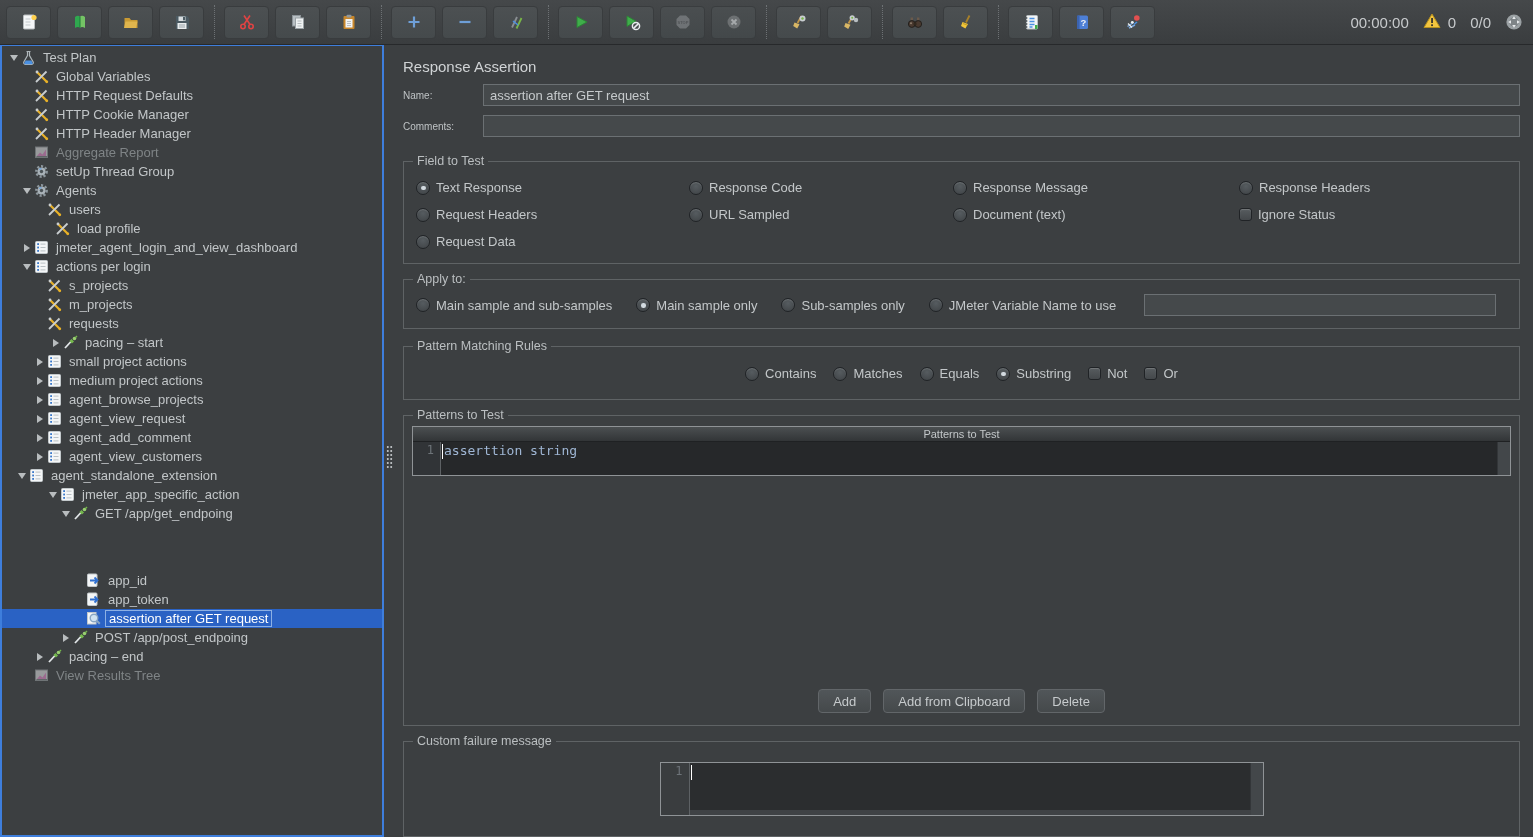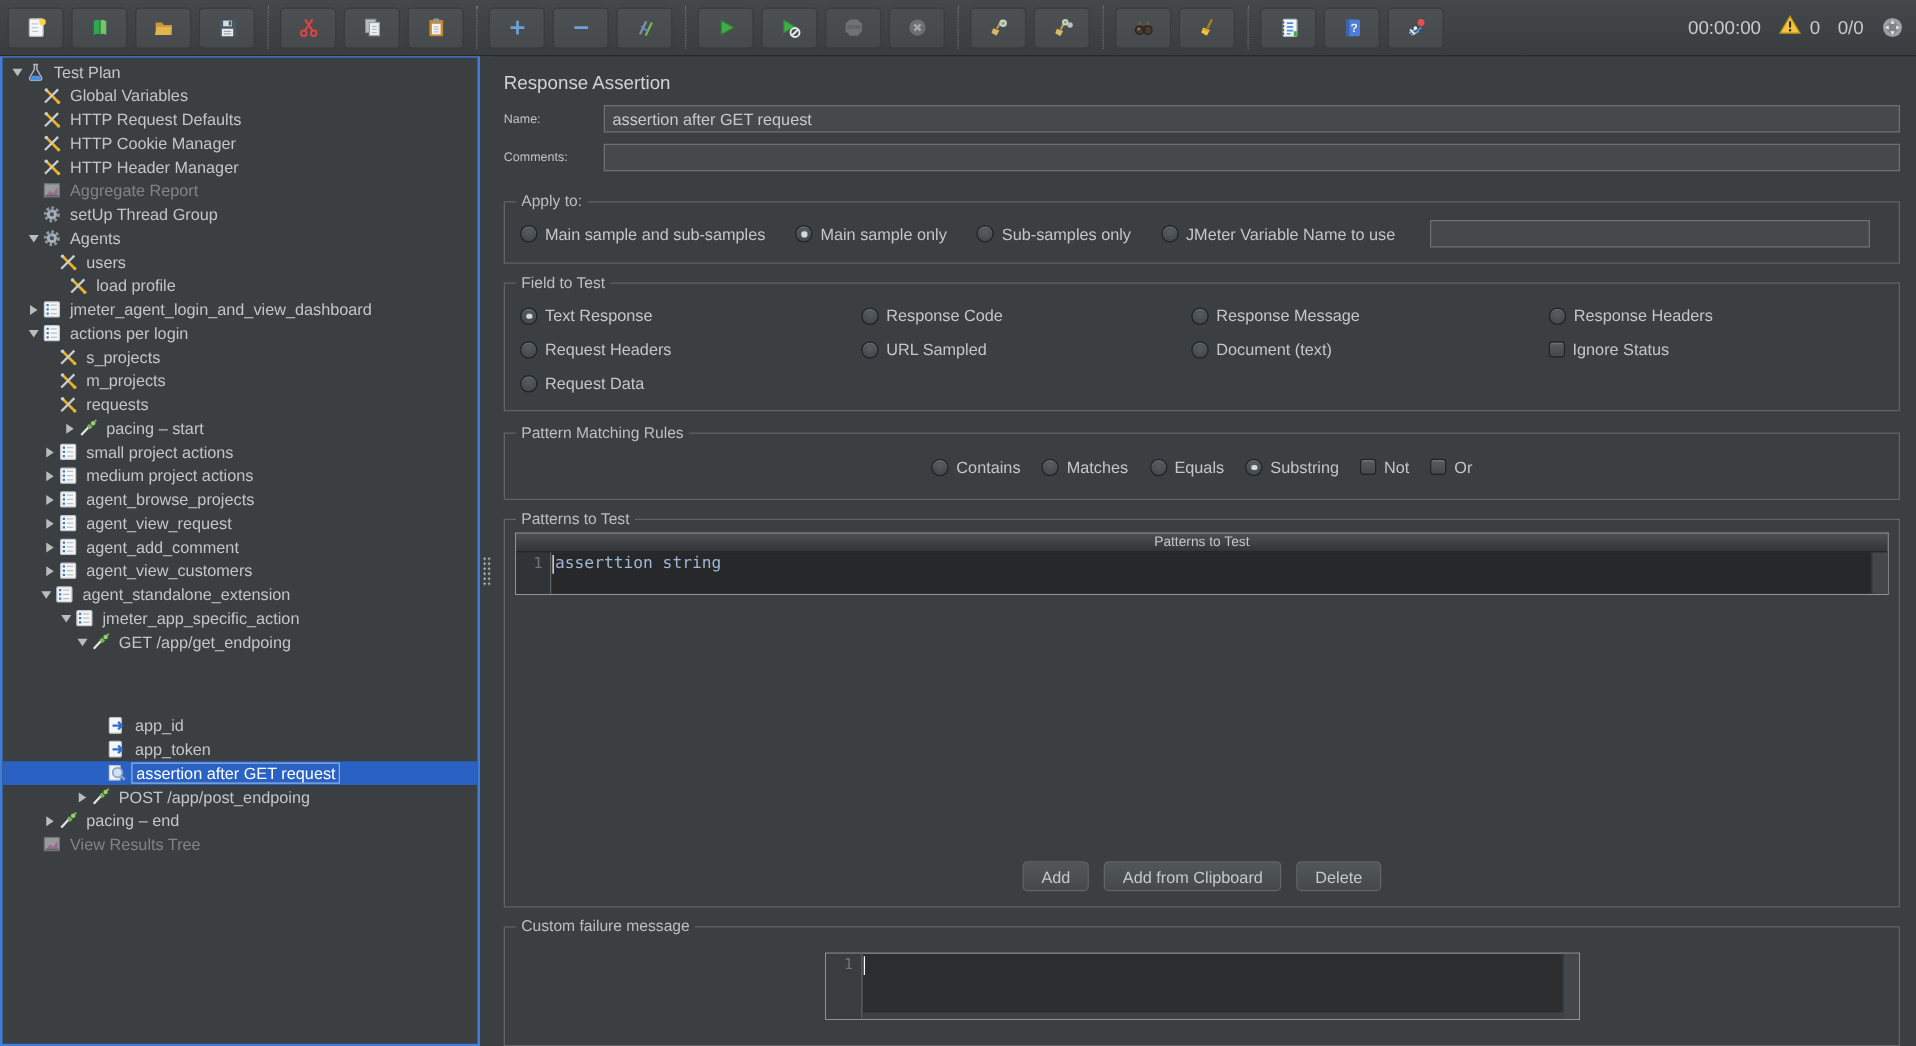--- a/index.html
+++ b/index.html
@@ -620,21 +620,21 @@
             <svg width="15" height="15" viewBox="0 0 15 15" xmlns="http://www.w3.org/2000/svg">
               <rect x="1.5" y="1.5" width="12" height="12" rx="1" fill="#f4f6f7" stroke="#c3c9cc"></rect>
               <rect x="3.2" y="3.2" width="1.8" height="1.8" fill="#3a78c9"></rect>
               <rect x="3.2" y="6.6" width="1.8" height="1.8" fill="#3a78c9"></rect>
               <rect x="3.2" y="10" width="1.8" height="1.8" fill="#3a78c9"></rect>
               <path d="M6.5 4.1h5M6.5 7.5h5M6.5 10.9h5" stroke="#b9c0c4"></path>
             </svg>
           </span>
           <span class="tlabel">agent_view_customers</span>
         </div>
-        <div class="trow" style="padding-left: 28px;">
+        <div class="trow" style="padding-left: 13px;">
           <span class="texp">
             <span class="tri-open"></span>
           </span>
           <span class="ticon">
             <svg width="15" height="15" viewBox="0 0 15 15" xmlns="http://www.w3.org/2000/svg">
               <rect x="1.5" y="1.5" width="12" height="12" rx="1" fill="#f4f6f7" stroke="#c3c9cc"></rect>
               <rect x="3.2" y="3.2" width="1.8" height="1.8" fill="#3a78c9"></rect>
               <rect x="3.2" y="6.6" width="1.8" height="1.8" fill="#3a78c9"></rect>
               <rect x="3.2" y="10" width="1.8" height="1.8" fill="#3a78c9"></rect>
               <path d="M6.5 4.1h5M6.5 7.5h5M6.5 10.9h5" stroke="#b9c0c4"></path>
@@ -752,82 +752,82 @@
       <div class="frow">
         <label>Name:</label>
         <input class="tinput" type="text" value="assertion after GET request" style="">
       </div>
       <div class="frow">
         <label>Comments:</label>
         <input class="tinput" type="text" value="" style="">
       </div>
 
       <fieldset class="grp">
+        <legend>Field to Test</legend>
+        <div class="ft-grid" id="ft-grid">
+            <span class="opt">
+              <span class="radio sel"></span>
+              <span class="txt">Text Response</span>
+            </span>
+            <span class="opt">
+              <span class="radio"></span>
+              <span class="txt">Response Code</span>
+            </span>
+            <span class="opt">
+              <span class="radio"></span>
+              <span class="txt">Response Message</span>
+            </span>
+            <span class="opt">
+              <span class="radio"></span>
+              <span class="txt">Response Headers</span>
+            </span>
+            <span class="opt">
+              <span class="radio"></span>
+              <span class="txt">Request Headers</span>
+            </span>
+            <span class="opt">
+              <span class="radio"></span>
+              <span class="txt">URL Sampled</span>
+            </span>
+            <span class="opt">
+              <span class="radio"></span>
+              <span class="txt">Document (text)</span>
+            </span>
+            <span class="opt">
+              <span class="check"></span>
+              <span class="txt">Ignore Status</span>
+            </span>
+            <span class="opt">
+              <span class="radio"></span>
+              <span class="txt">Request Data</span>
+            </span>
+          </div>
+      </fieldset>
+
+      <fieldset class="grp">
         <legend>Apply to:</legend>
         <div class="apply-row" id="apply-row">
           <span class="opt">
               <span class="radio"></span>
               <span class="txt">Main sample and sub-samples</span>
             </span>
             <span class="opt">
               <span class="radio sel"></span>
               <span class="txt">Main sample only</span>
             </span>
             <span class="opt">
               <span class="radio"></span>
               <span class="txt">Sub-samples only</span>
             </span>
             <span class="opt">
               <span class="radio"></span>
               <span class="txt">JMeter Variable Name to use</span>
             </span>
             <input class="tinput varinput" type="text" value="" style="">
         </div>
-      </fieldset>
-
-      <fieldset class="grp">
-        <legend>Field to Test</legend>
-        <div class="ft-grid" id="ft-grid">
-            <span class="opt">
-              <span class="radio sel"></span>
-              <span class="txt">Text Response</span>
-            </span>
-            <span class="opt">
-              <span class="radio"></span>
-              <span class="txt">Response Code</span>
-            </span>
-            <span class="opt">
-              <span class="radio"></span>
-              <span class="txt">Response Message</span>
-            </span>
-            <span class="opt">
-              <span class="radio"></span>
-              <span class="txt">Response Headers</span>
-            </span>
-            <span class="opt">
-              <span class="radio"></span>
-              <span class="txt">Request Headers</span>
-            </span>
-            <span class="opt">
-              <span class="radio"></span>
-              <span class="txt">URL Sampled</span>
-            </span>
-            <span class="opt">
-              <span class="radio"></span>
-              <span class="txt">Document (text)</span>
-            </span>
-            <span class="opt">
-              <span class="check"></span>
-              <span class="txt">Ignore Status</span>
-            </span>
-            <span class="opt">
-              <span class="radio"></span>
-              <span class="txt">Request Data</span>
-            </span>
-          </div>
       </fieldset>
 
       <fieldset class="grp" style="margin-top:10px">
         <legend>Pattern Matching Rules</legend>
         <div class="pm-row" id="pm-row">
             <span class="opt">
               <span class="radio"></span>
               <span class="txt">Contains</span>
             </span>
             <span class="opt">

